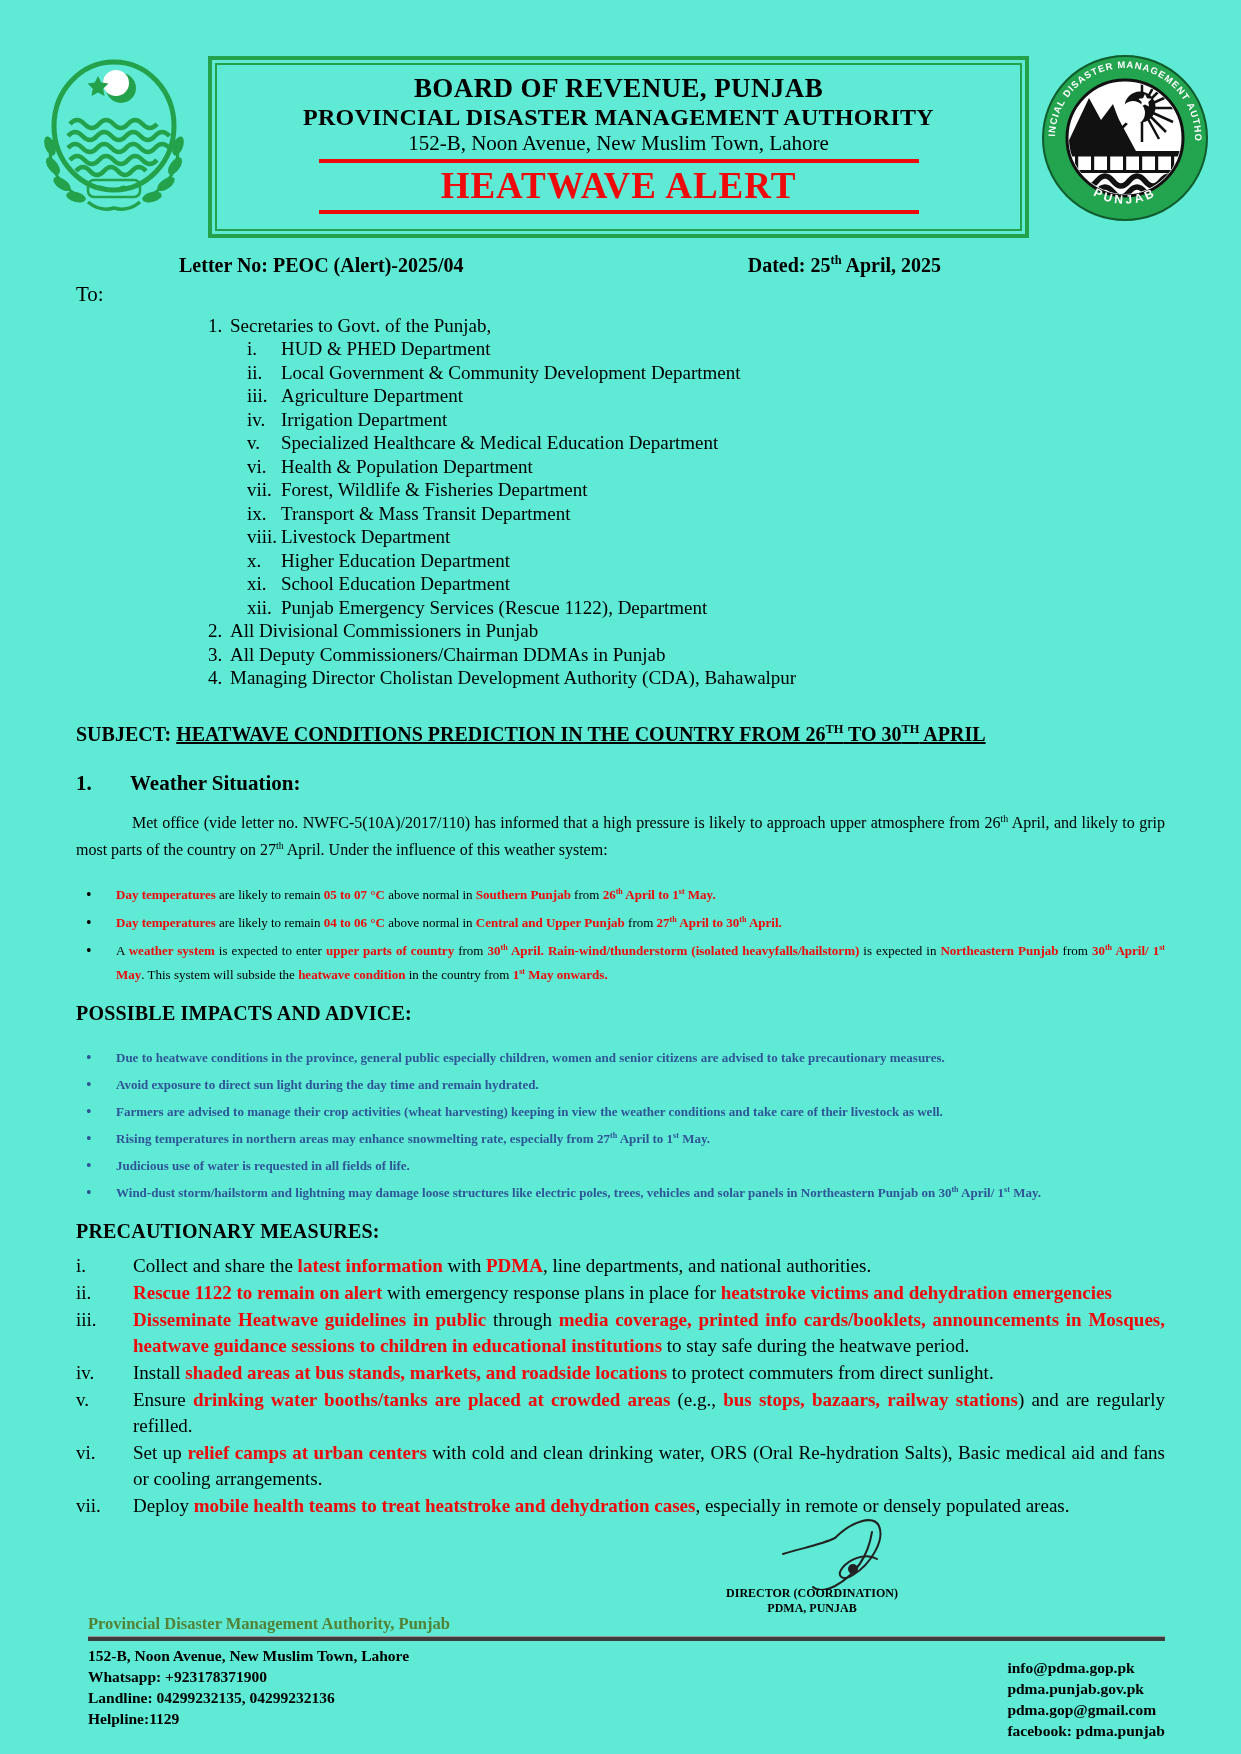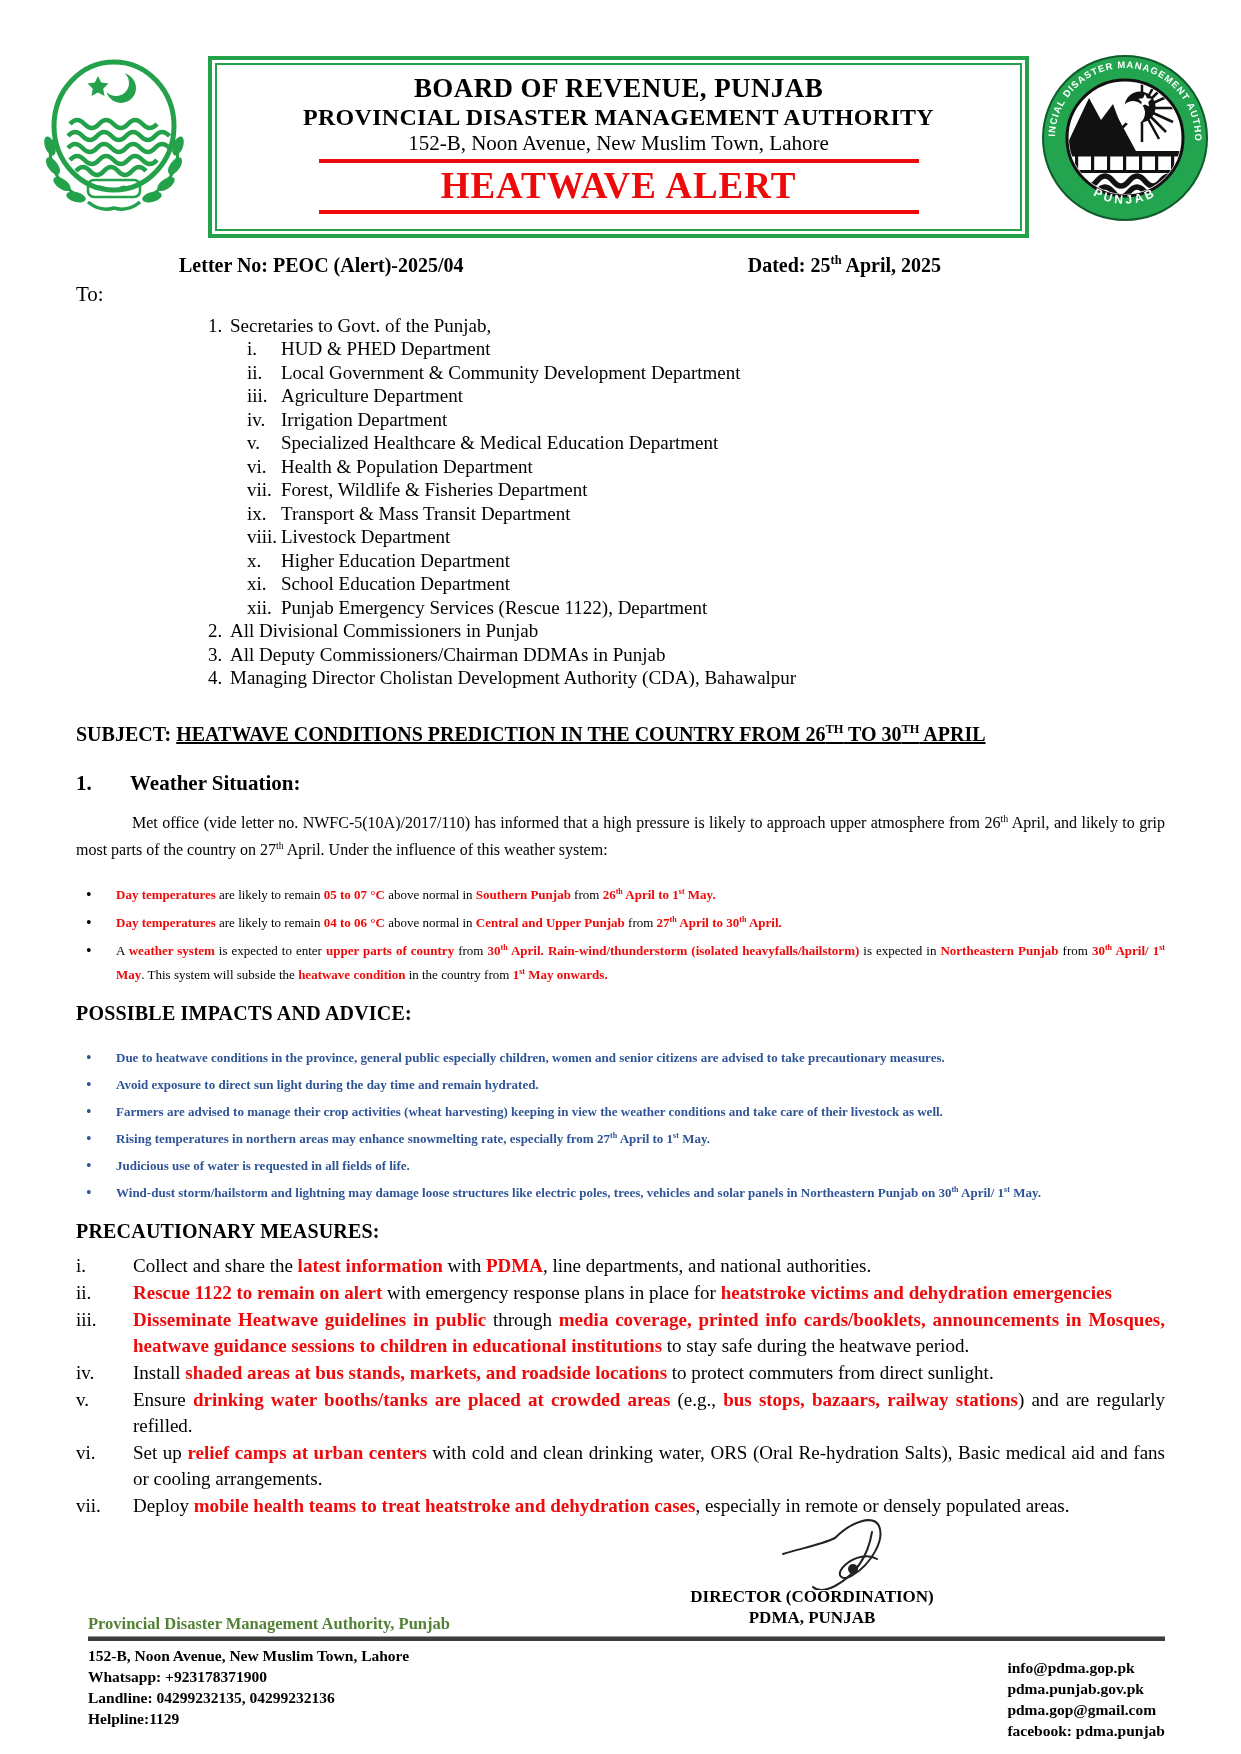--- a/index.html
+++ b/index.html
@@ -4,21 +4,21 @@
 <style>
   :root{
     --red:#ee0a0a;
     --blue:#2f5597;
     --green:#24a14b;
     --olive:#538135;
   }
   *{margin:0;padding:0;box-sizing:border-box;}
   body{background:#888;font-family:"Liberation Serif",serif;}
   .page{
-    width:1241px;height:1754px;background:#ffffff;color:#000;
+    width:1241px;height:1754px;background:#5eead4;color:#000;
     margin:0 auto;position:relative;padding:0 76px;overflow:hidden;
   }
   
   .hdr{display:flex;align-items:flex-start;margin:50px -50px 0 -50px;gap:6px;}
   .emblem-wrap{flex:0 0 176px;}
   .hdr-box{flex:1;border:4px solid var(--green);padding:3px;margin-top:6px;}
   .hdr-box-in{border:2px solid var(--green);padding:8px 10px 12px;text-align:center;}
   .org1{font-size:27px;font-weight:bold;letter-spacing:.4px;}
   .org2{font-size:24px;font-weight:bold;letter-spacing:.3px;}
   .org3{font-size:21px;}
@@ -53,21 +53,21 @@
   .blist.blue .content{color:var(--blue);font-weight:bold;}
   .blist.blue .li::before{color:var(--blue);}
   .red{color:var(--red);font-weight:bold;}
   sup{font-size:.62em;vertical-align:super;line-height:0;}
   
   .rlist{margin-top:10px;font-size:19px;}
   .rlist .li{display:flex;line-height:26px;margin-bottom:1px;}
   .rlist .rnum{flex:0 0 57px;}
   .rlist .content{flex:1;text-align:justify;}
   
-  .sig{width:370px;margin:-6px 168px 0 auto;text-align:center;font-weight:bold;font-size:17px;line-height:1.25;}
+  .sig{width:370px;margin:-6px 168px 0 auto;text-align:center;font-weight:bold;font-size:12px;line-height:1.25;}
   .sig svg{display:block;margin:0 auto -4px 150px;}
   
   .footer{position:absolute;left:88px;right:76px;bottom:12px;}
   .f-org{color:var(--olive);font-weight:bold;font-size:16.5px;}
   .f-rule{height:5px;background:#3d3d3d;border-top:1px solid #9a9a9a;margin-top:2px;}
   .f-cols{display:flex;justify-content:space-between;font-weight:bold;font-size:15.5px;line-height:1.35;margin-top:5px;}
   .f-right{margin-top:12px;}
 </style>
 </head>
 <body>

